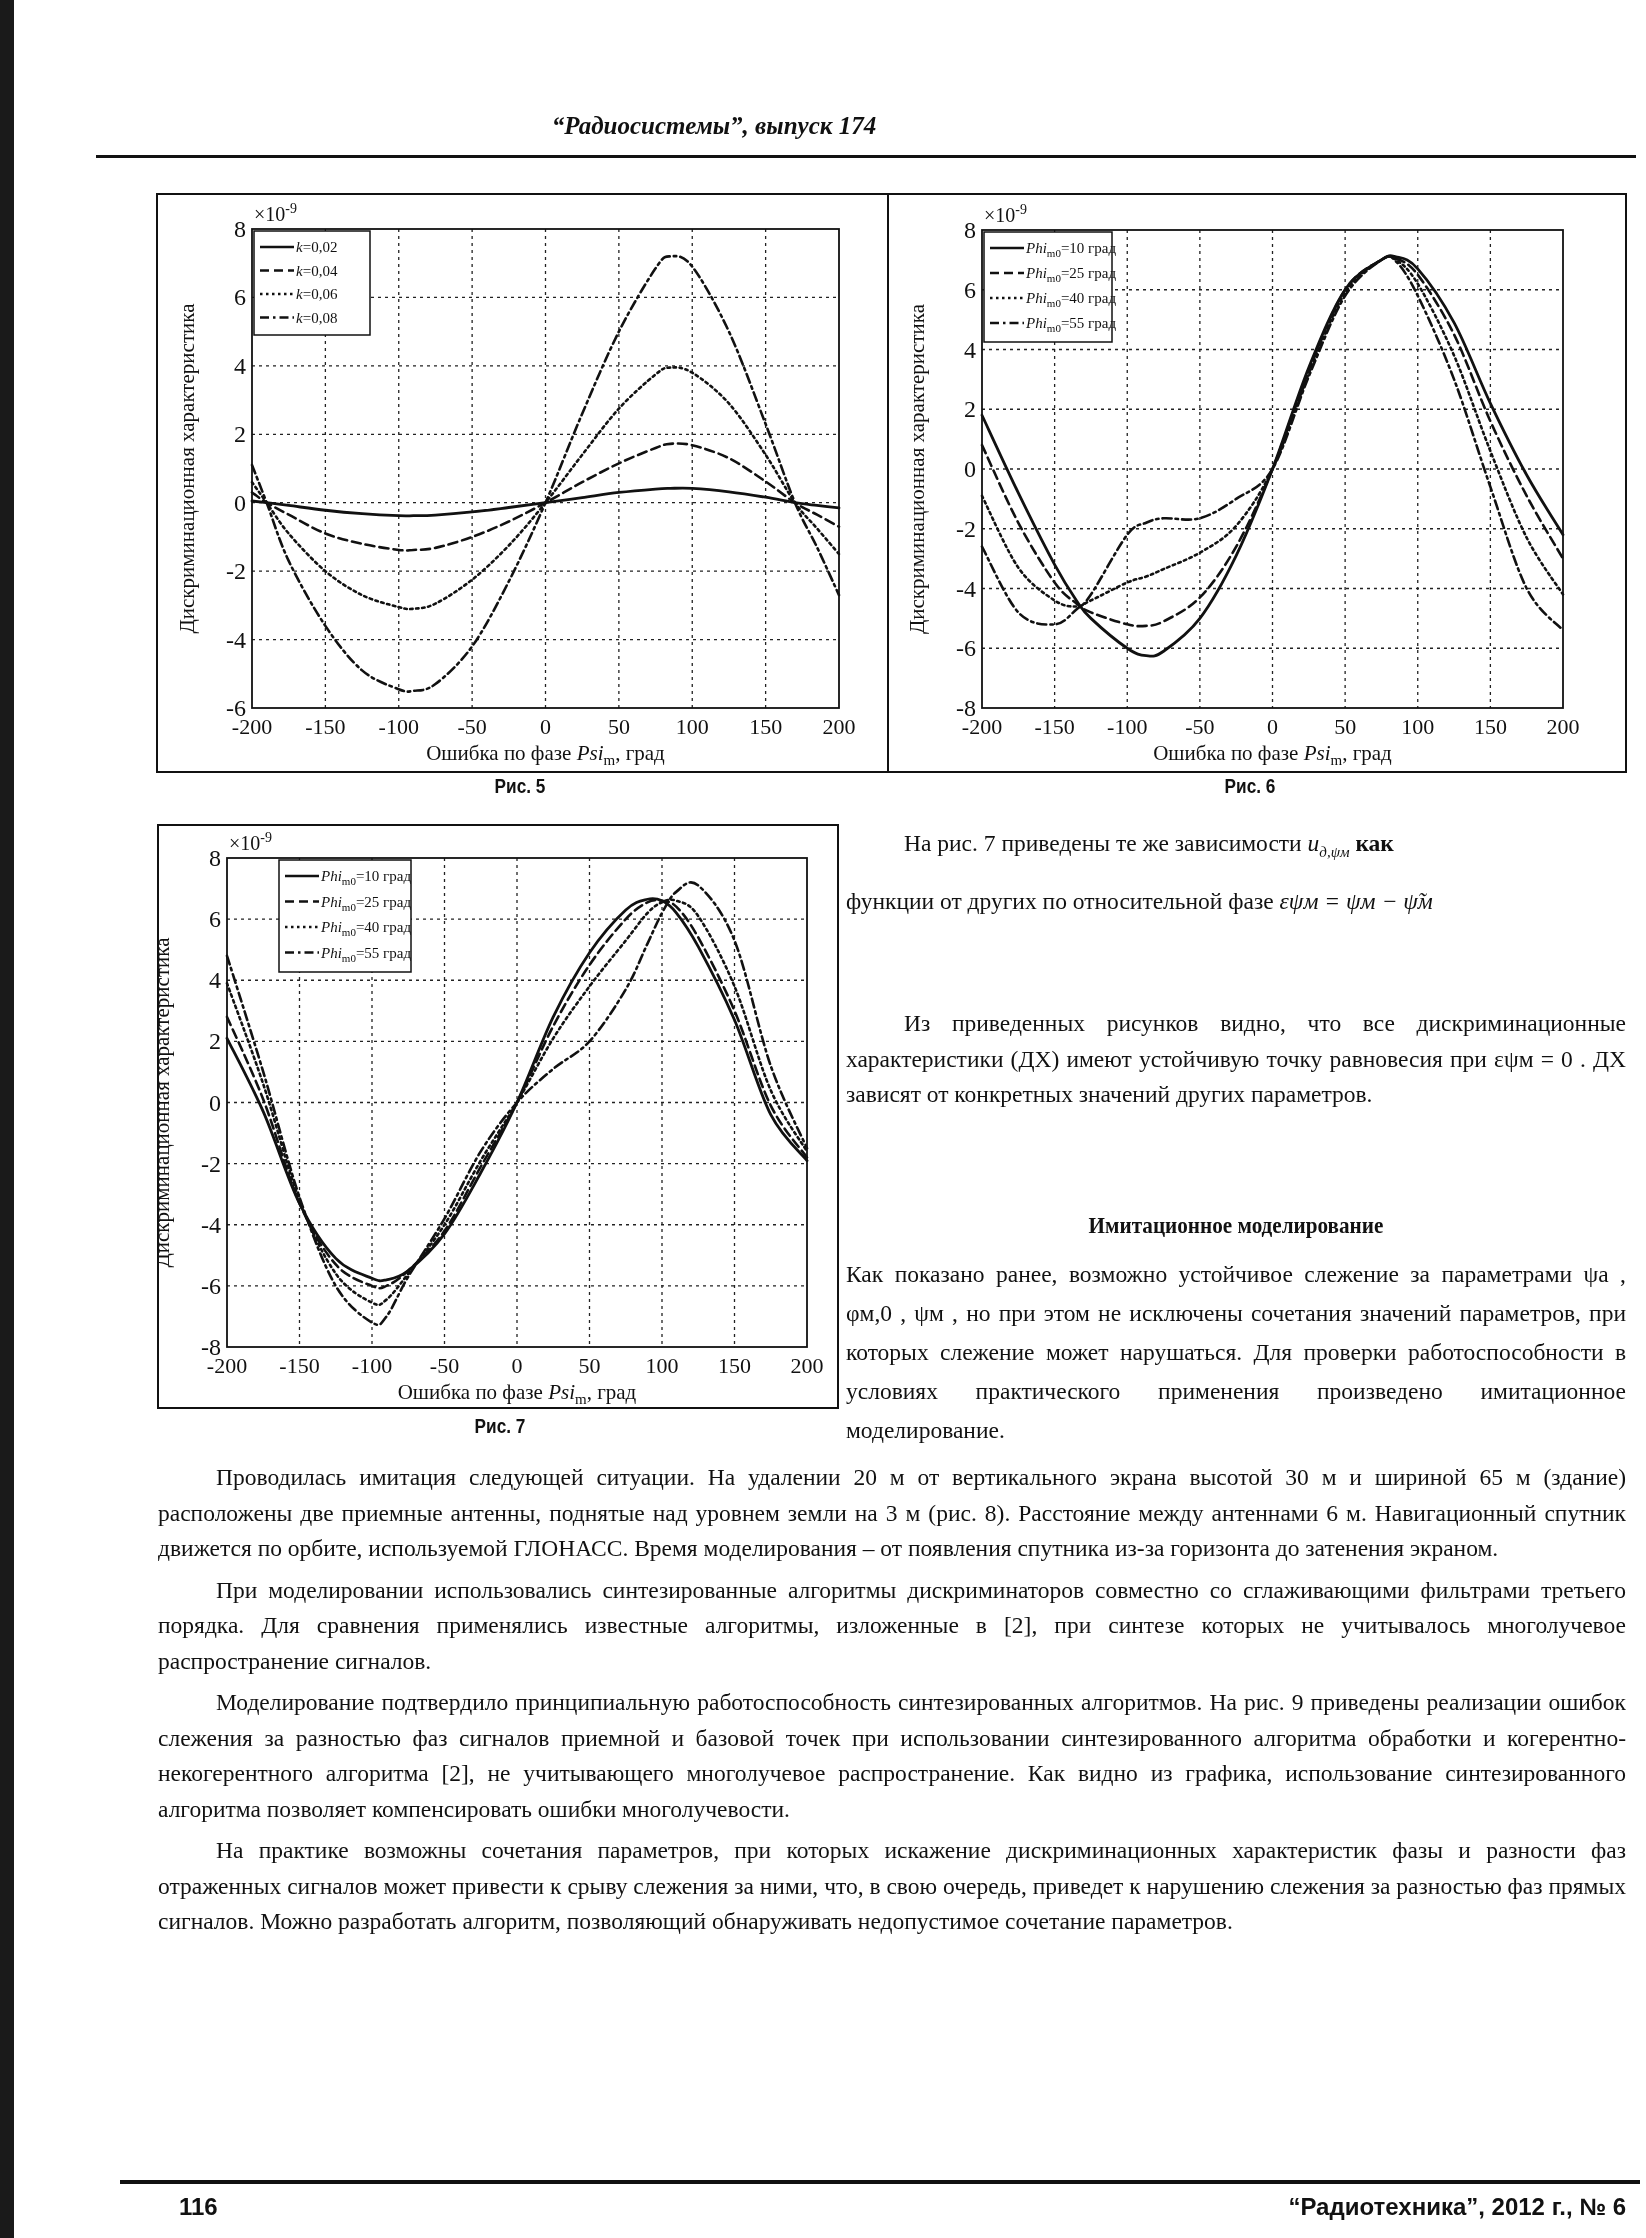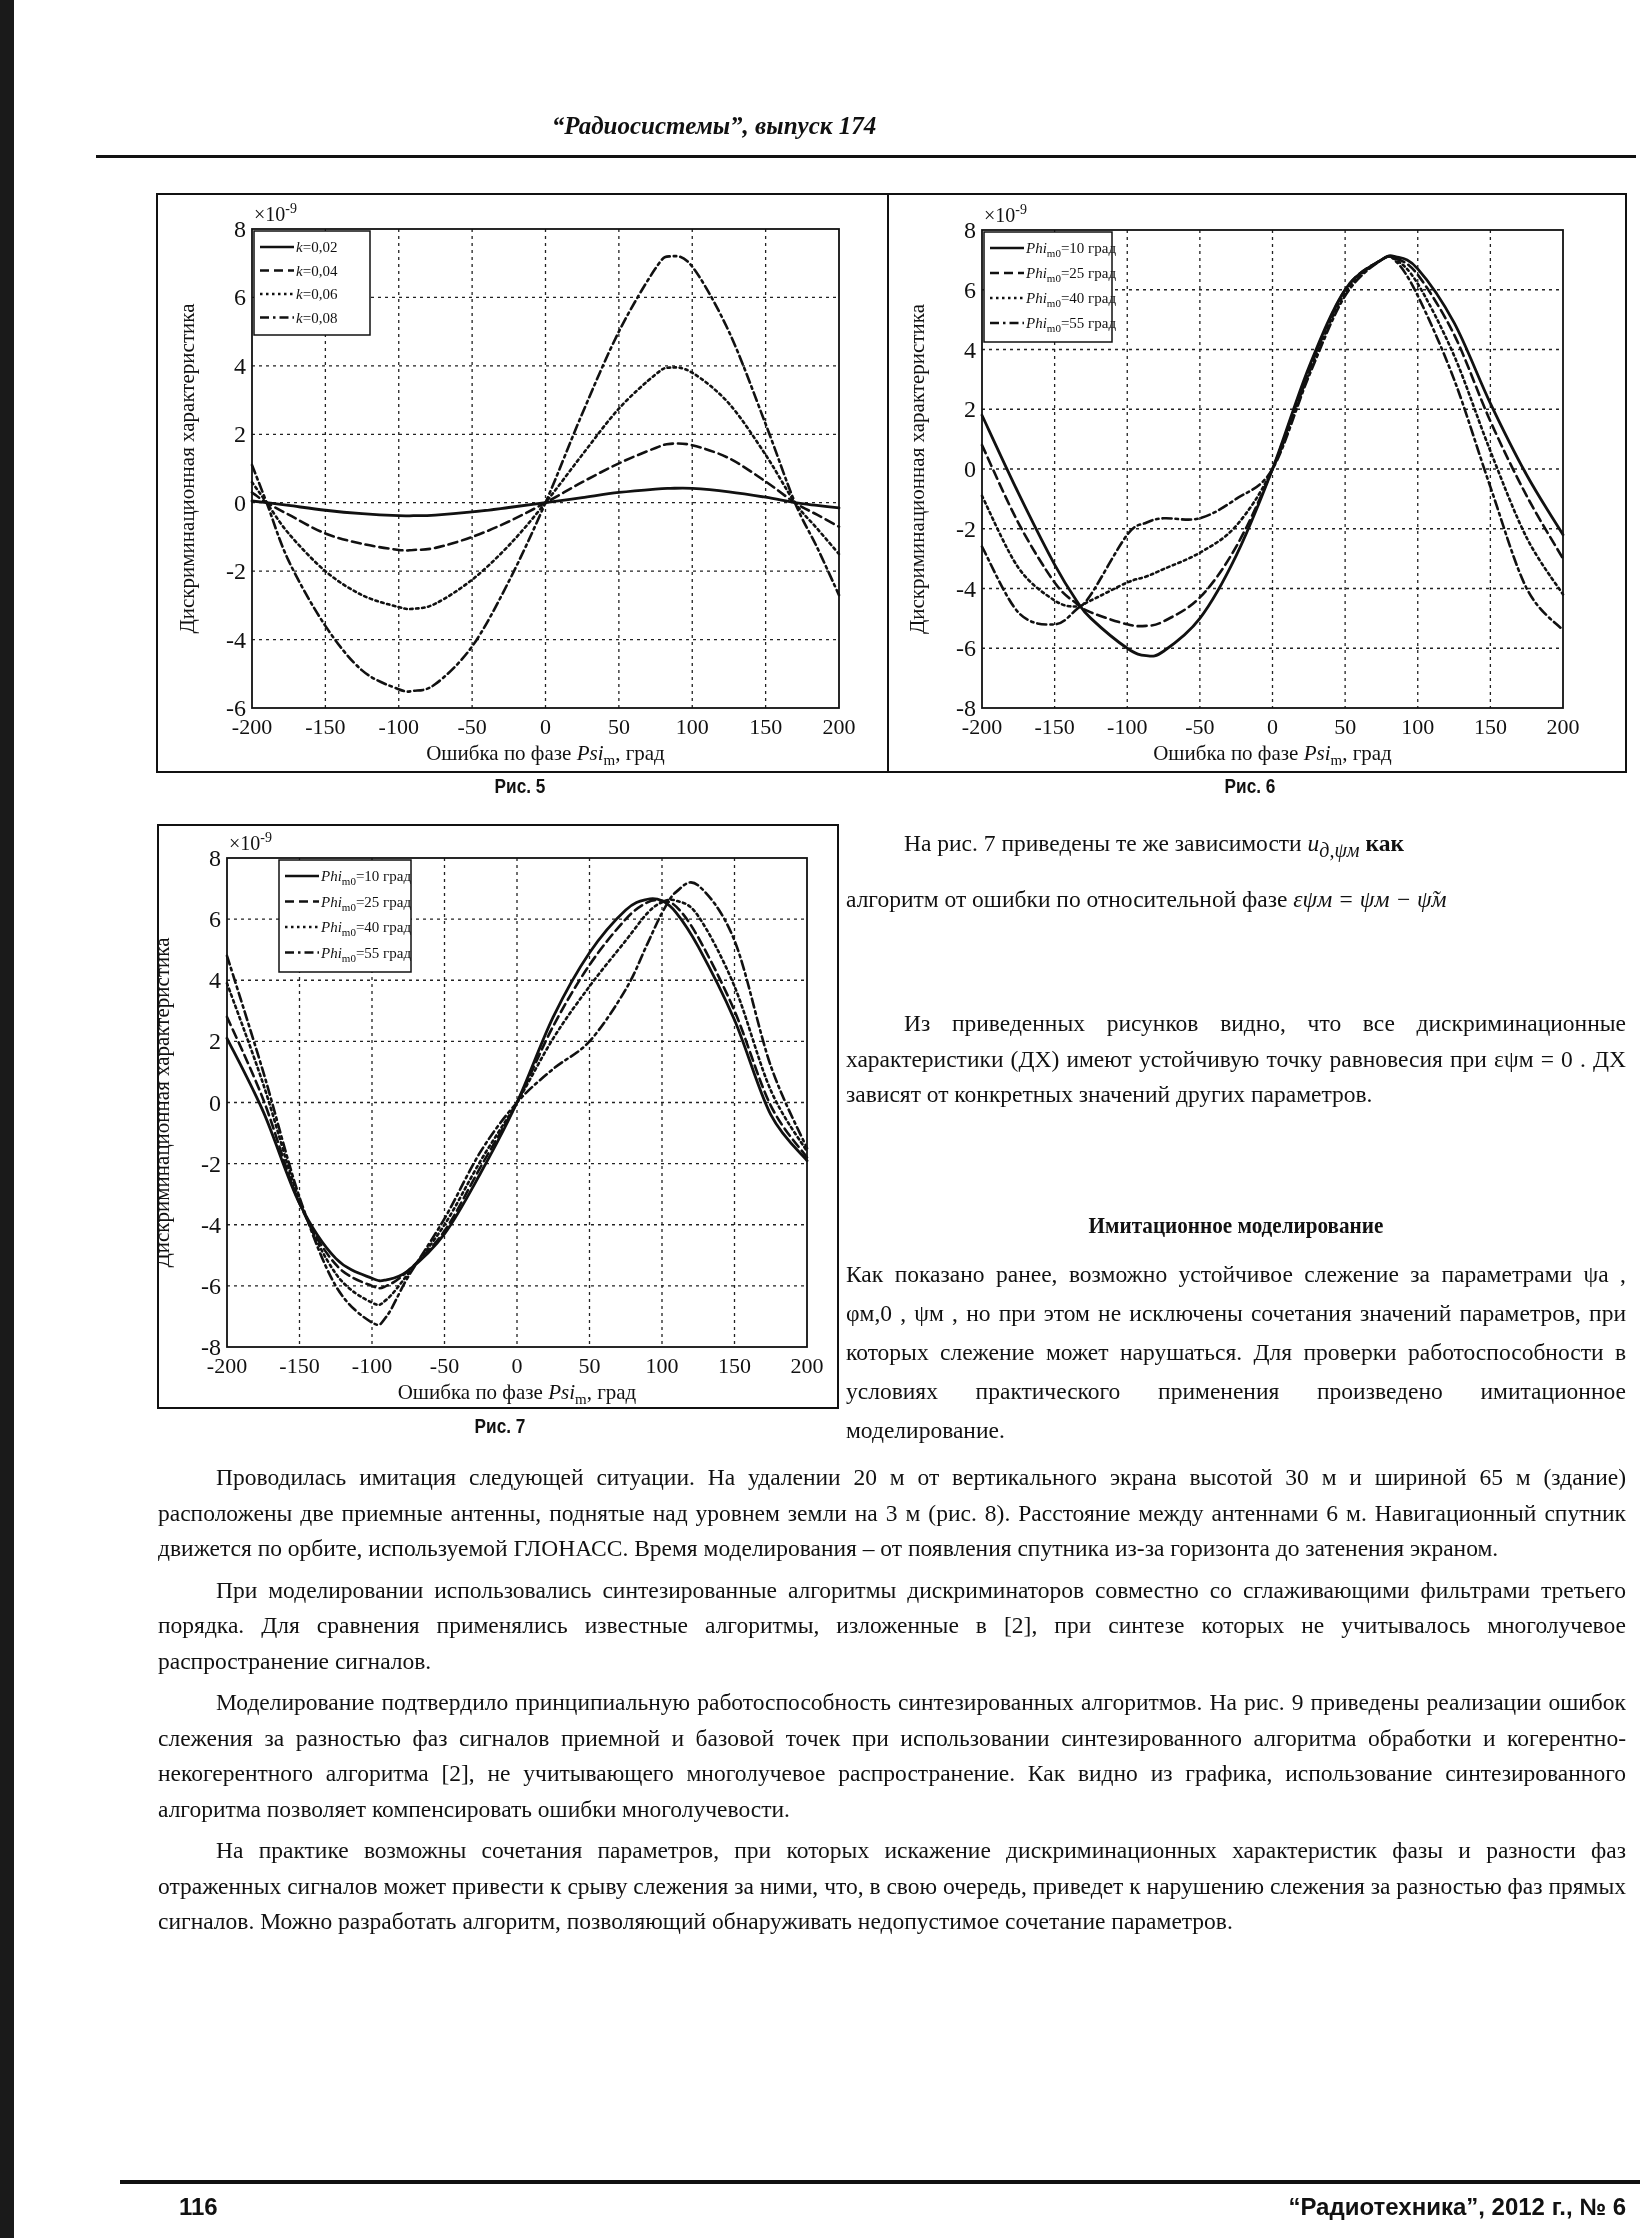--- a/index.html
+++ b/index.html
@@ -11,21 +11,21 @@
   .fig-frame{border:2px solid #111;box-sizing:border-box;}
   .caption{font-family:"Liberation Sans","DejaVu Sans",sans-serif;font-weight:bold;font-size:21px;text-align:center;transform:scaleX(.82);}
   .para{font-size:23.5px;line-height:35.5px;text-align:justify;}
   .para .ind{display:inline-block;width:58px;}
   .col-text{left:846px;width:780px;}
   .full-text{left:158px;width:1468px;}
   .heading{font-weight:bold;font-size:23px;text-align:center;transform:scaleX(.92);}
   .footer{font-family:"Liberation Sans","DejaVu Sans",sans-serif;font-weight:bold;font-size:24px;}
   svg text{font-family:"Liberation Serif","DejaVu Serif",serif;fill:#111;}
   .math{font-style:italic;}
-  sub{font-size:20px;}
+  sub{font-size:15px;}
 </style>
 </head>
 <body>
 
 <div class="abs left-bar"></div>
 
 <div class="abs running-head">“Радиосистемы”, выпуск 174</div>
 <div class="abs rule" style="left:96px;top:155px;width:1540px;"></div>
 
 <div class="abs fig-frame" style="left:156px;top:193px;width:1471px;height:580px;"></div>
@@ -190,21 +190,21 @@
       <line x1="126" y1="101" x2="160" y2="101" stroke="#111" stroke-width="2.6" stroke-dasharray="2.5,3.5"></line>
       <text x="162" y="106" font-size="15"><tspan font-style="italic">Phi</tspan><tspan dy="4" font-size="11">m0</tspan><tspan dy="-4">=40 град</tspan></text>
       <line x1="126" y1="126.5" x2="160" y2="126.5" stroke="#111" stroke-width="2.6" stroke-dasharray="9,4,2.5,4"></line>
       <text x="162" y="131.5" font-size="15"><tspan font-style="italic">Phi</tspan><tspan dy="4" font-size="11">m0</tspan><tspan dy="-4">=55 град</tspan></text>
     </g>
   </svg>
 <div class="abs caption" style="left:380px;top:1414px;width:240px;">Рис. 7</div>
 
 <div class="abs col-text para" style="top:826px;">
   <div><span class="ind"></span><span>На рис. 7 приведены те же зависимости </span><span class="math">u</span><sub class="math">д,ψм</sub><b> как</b></div>
-  <div style="margin-top:14px;"><span>алгоритм от ошибки по относительной фазе </span><span class="math">εψм = ψм − ψ̃м</span></div>
+  <div style="margin-top:14px;"><span>функции от других по относительной фазе </span><span class="math">εψм = ψм − ψ̃м</span></div>
 </div>
 <div class="abs col-text para" style="top:1006px;text-indent:58px;">Из приведенных рисунков видно, что все дискриминационные характеристики (ДХ) имеют устойчивую точку равновесия при εψм = 0 . ДХ зависят от конкретных значений других параметров.</div>
 <div class="abs col-text heading" style="top:1213px;">Имитационное моделирование</div>
 <div class="abs col-text para" style="top:1255px;line-height:39px;">Как показано ранее, возможно устойчивое слежение за параметрами ψa , φм,0 , ψм , но при этом не исключены сочетания значений параметров, при которых слежение может нарушаться. Для проверки работоспособности в условиях практического применения произведено имитационное моделирование.</div>
 
 <div class="abs full-text" style="top:1460px;">
   <p class="para" style="margin:0;text-indent:58px;">Проводилась имитация следующей ситуации. На удалении 20 м от вертикального экрана высотой 30 м и шириной 65 м (здание) расположены две приемные антенны, поднятые над уровнем земли на 3 м (рис. 8). Расстояние между антеннами 6 м. Навигационный спутник движется по орбите, используемой ГЛОНАСС. Время моделирования – от появления спутника из-за горизонта до затенения экраном.</p>
   <p class="para" style="margin:6px 0 0;text-indent:58px;">При моделировании использовались синтезированные алгоритмы дискриминаторов совместно со сглаживающими фильтрами третьего порядка. Для сравнения применялись известные алгоритмы, изложенные в [2], при синтезе которых не учитывалось многолучевое распространение сигналов.</p>
   <p class="para" style="margin:6px 0 0;text-indent:58px;">Моделирование подтвердило принципиальную работоспособность синтезированных алгоритмов. На рис. 9 приведены реализации ошибок слежения за разностью фаз сигналов приемной и базовой точек при использовании синтезированного алгоритма обработки и когерентно-некогерентного алгоритма [2], не учитывающего многолучевое распространение. Как видно из графика, использование синтезированного алгоритма позволяет компенсировать ошибки многолучевости.</p>
   <p class="para" style="margin:6px 0 0;text-indent:58px;">На практике возможны сочетания параметров, при которых искажение дискриминационных характеристик фазы и разности фаз отраженных сигналов может привести к срыву слежения за ними, что, в свою очередь, приведет к нарушению слежения за разностью фаз прямых сигналов. Можно разработать алгоритм, позволяющий обнаруживать недопустимое сочетание параметров.</p>

